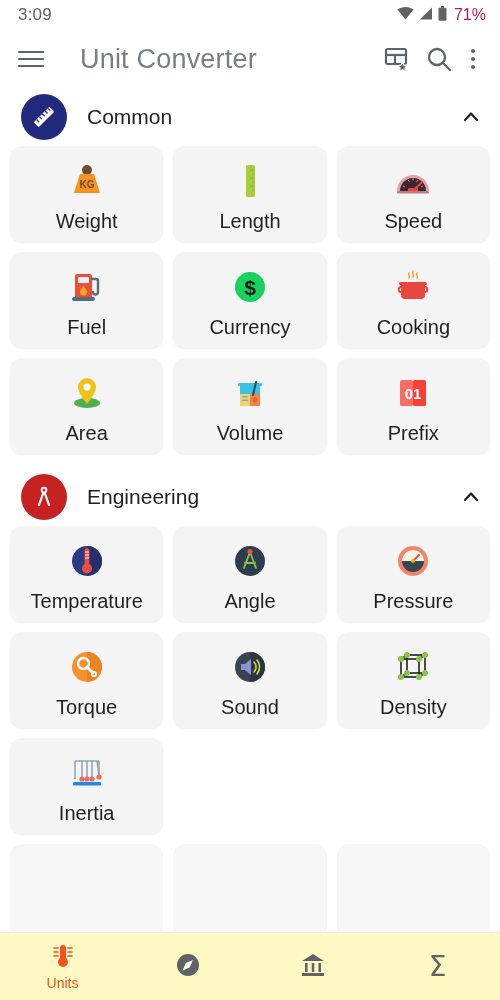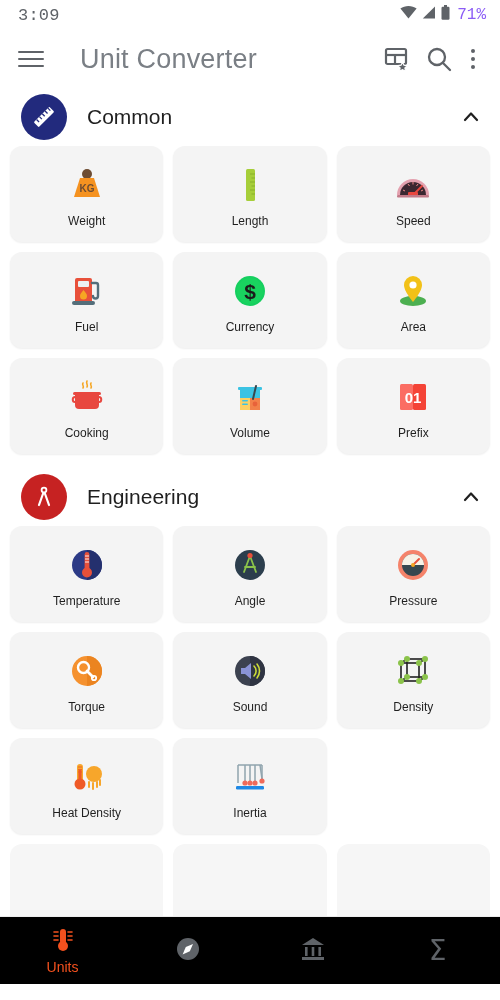--- a/index.html
+++ b/index.html
@@ -10,25 +10,24 @@
     overflow: hidden;
   }
   #app { position: relative; width: 500px; height: 1000px; background: #fff; }
 
   
   .statusbar {
     height: 30px; width: 100%;
     display: flex; align-items: center; justify-content: space-between;
     padding: 0 14px 0 18px;
     color: #5f6368;
-    font-family: Liberation Mono, monospace;
   }
   .status-clock { font-size: 17px; color: #5f6368; letter-spacing: .2px; }
   .status-right { display: flex; align-items: center; gap: 5px; }
-  .status-pct { font-size: 16px; color: #8b5cf6; margin-left: 2px; }
+  .status-pct { font-size: 16px; color: #be185d; margin-left: 2px; }
 
   
   .toolbar {
     height: 58px; width: 100%;
     display: flex; align-items: center;
     padding: 0 14px 0 18px;
   }
   .hamburger { width: 34px; height: 34px; display: flex; flex-direction: column; justify-content: center; gap: 5px; cursor: pointer; }
   .hamburger span { display: block; width: 26px; height: 2px; background: #5f6368; border-radius: 1px; }
   .app-title {
@@ -68,29 +67,29 @@
   .card {
     background: #f4f4f4;
     border-radius: 12px;
     height: 96px;
     display: flex; flex-direction: column;
     align-items: center; justify-content: center;
     cursor: pointer;
     box-shadow: 0 1px 2px rgba(0,0,0,.07);
   }
   .card .ico { height: 50px; display: flex; align-items: center; justify-content: center; }
-  .card .lbl { margin-top: 4px; font-size: 12px; color: #1f1f1f; }
+  .card .lbl { margin-top: 4px; font-size: 20px; color: #1f1f1f; }
   .grid + .section-head { margin-top: 14px; }
   .grid.stub .card { height: 96px; box-shadow: none; background: #f6f6f6; }
   .grid.stub { margin-top: 10px; }
 
   
   .bottomnav {
-    position: absolute; left: 0; right: 0; bottom: 16px;
-    height: 68px; background: #000000;
+    position: absolute; left: 0; right: 0; bottom: 0;
+    height: 68px; background: #fef9c3;
     display: flex; align-items: center;
     border-top: 1px solid #ececec;
   }
   .nav-item {
     flex: 1; height: 100%;
     display: flex; flex-direction: column;
     align-items: center; justify-content: center;
     gap: 2px; cursor: pointer;
   }
   .nav-label { font-size: 14px; color: #F4511E; }
@@ -254,45 +253,45 @@
             <circle cx="21" cy="21" r="13" fill="#1ed760" opacity=".5"></circle>
             <text x="21" y="29" font-size="21" font-weight="bold" fill="#1b1b1b" text-anchor="middle" font-family="Liberation Sans, sans-serif">$</text>
           </svg>
         </div>
         <div class="lbl">Currency</div>
       </div>
 
       <div class="card">
         <div class="ico">
           <svg width="42" height="42" viewBox="0 0 42 42">
-            <ellipse cx="21" cy="31" rx="13" ry="5" fill="#4caf50"></ellipse>
-            <path d="M21 6a9 9 0 0 1 9 9c0 6.5-9 17-9 17S12 21.5 12 15a9 9 0 0 1 9-9z" fill="#f2c118"></path>
-            <circle cx="21" cy="15" r="3.6" fill="#fff"></circle>
-          </svg>
-        </div>
-        <div class="lbl">Area</div>
-      </div>
-
-      <div class="card">
-        <div class="ico">
-          <svg width="42" height="42" viewBox="0 0 42 42">
             <g stroke="#f5a623" stroke-width="1.6" fill="none" stroke-linecap="round">
               <path d="M17 12c1.5-2-1.5-3 0-5"></path>
                 <path d="M21 11c1.5-2-1.5-3.5 0-6"></path>
                 <path d="M25 12c1.5-2-1.5-3 0-5"></path>
             </g>
             <rect x="7" y="16" width="28" height="3" rx="1.5" fill="#e8473f"></rect>
             <path d="M9 19h24v10a4 4 0 0 1-4 4H13a4 4 0 0 1-4-4z" fill="#e8473f"></path>
             <g fill="none" stroke="#e8473f" stroke-width="2">
               <path d="M9 21c-3 0-3 5 0 5"></path>
                 <path d="M33 21c3 0 3 5 0 5"></path>
             </g>
           </svg>
         </div>
         <div class="lbl">Cooking</div>
+      </div>
+
+      <div class="card">
+        <div class="ico">
+          <svg width="42" height="42" viewBox="0 0 42 42">
+            <ellipse cx="21" cy="31" rx="13" ry="5" fill="#4caf50"></ellipse>
+            <path d="M21 6a9 9 0 0 1 9 9c0 6.5-9 17-9 17S12 21.5 12 15a9 9 0 0 1 9-9z" fill="#f2c118"></path>
+            <circle cx="21" cy="15" r="3.6" fill="#fff"></circle>
+          </svg>
+        </div>
+        <div class="lbl">Area</div>
       </div>
 
       <div class="card">
         <div class="ico">
           <svg width="42" height="42" viewBox="0 0 42 42">
             <rect x="9" y="11" width="24" height="3" rx="1" fill="#3bc3e3"></rect>
             <path d="M11 14h20v8H11z" fill="#3bc3e3"></path>
             <path d="M11 22h10v12H11z" fill="#fbd063"></path>
             <path d="M21 22h10v12H21z" fill="#f2814a"></path>
             <g fill="#3bc3e3">
@@ -431,42 +430,20 @@
               <circle cx="15" cy="9" r="3"></circle>
                 <circle cx="33" cy="9" r="3"></circle>
               <circle cx="15" cy="27" r="3"></circle>
                 <circle cx="33" cy="27" r="3"></circle>
             </g>
           </svg>
         </div>
         <div class="lbl">Density</div>
       </div>
 
-      <div class="card">
-        <div class="ico">
-          <svg width="42" height="42" viewBox="0 0 42 42">
-            <circle cx="28" cy="18" r="8" fill="#f7a62b"></circle>
-            <g stroke="#f7a62b" stroke-width="2" stroke-linecap="round">
-              <line x1="23" y1="26" x2="23" y2="31"></line>
-                <line x1="27" y1="27" x2="27" y2="33"></line>
-              <line x1="31" y1="26" x2="31" y2="31"></line>
-                <line x1="34" y1="24" x2="34" y2="29"></line>
-            </g>
-            <rect x="11" y="8" width="6" height="18" rx="3" fill="#f7a62b"></rect>
-            <circle cx="14" cy="28" r="5.5" fill="#ef5a27"></circle>
-            <rect x="12.4" y="14" width="3.2" height="14" fill="#ef5a27"></rect>
-            <g stroke="#ef5a27" stroke-width=".9">
-                <line x1="12" y1="11" x2="16" y2="11"></line>
-                <line x1="12" y1="13.5" x2="16" y2="13.5"></line>
-                <line x1="12" y1="16" x2="16" y2="16"></line>
-              </g>
-          </svg>
-        </div>
-        <div class="lbl">Heat Density</div>
-      </div>
 
       <div class="card">
         <div class="ico">
           <svg width="42" height="42" viewBox="0 0 42 42">
             <g stroke="#90a4ae" stroke-width="1.5" fill="none">
               <line x1="9" y1="9" x2="9" y2="27"></line>
                 <line x1="33" y1="9" x2="33" y2="27"></line>
               <line x1="9" y1="9" x2="33" y2="9"></line>
               <line x1="16" y1="9" x2="16" y2="25"></line>
                 <line x1="21" y1="9" x2="21" y2="25"></line>

